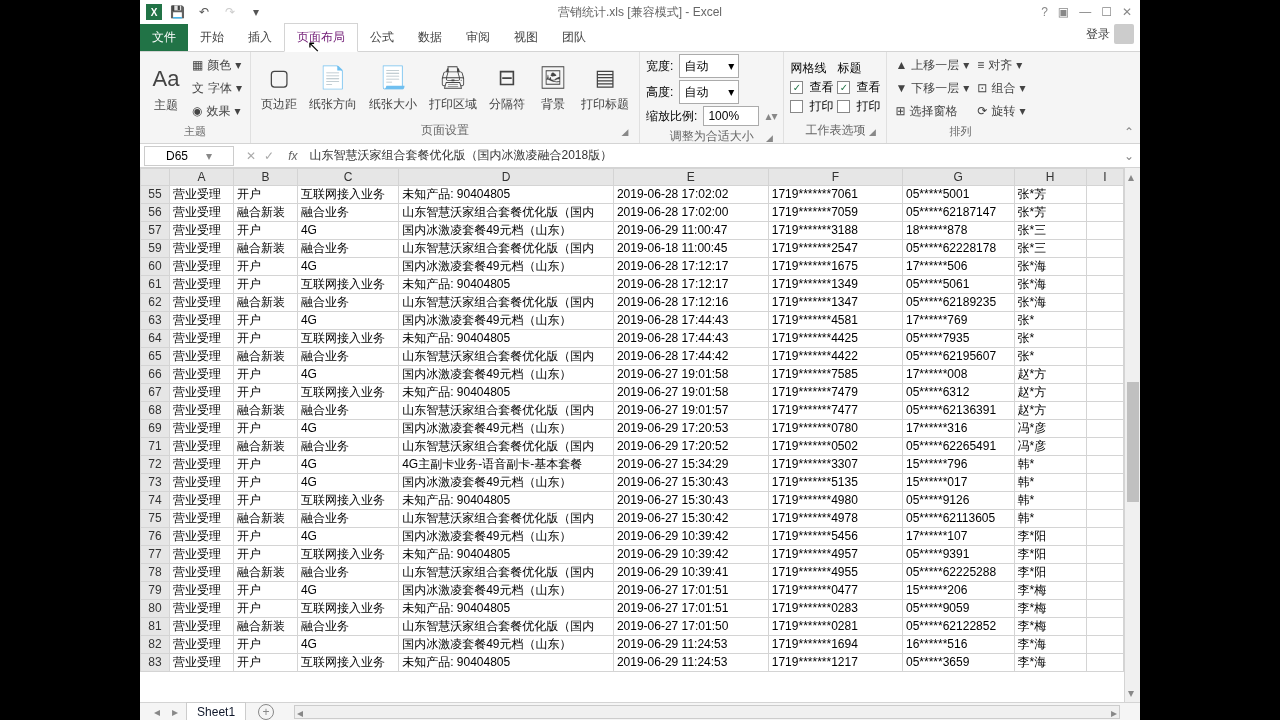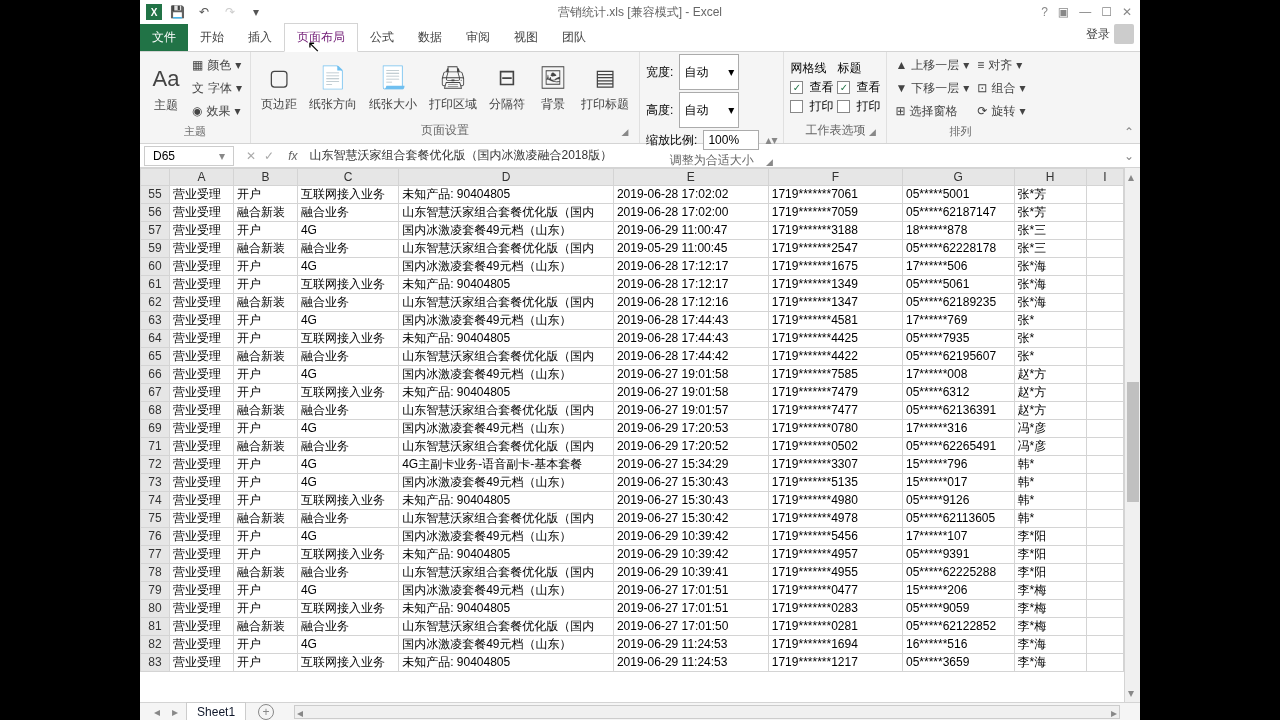--- a/index.html
+++ b/index.html
@@ -19,28 +19,28 @@
 .avatar{width:20px;height:20px;background:#ccc;border-radius:2px}
 .ribbon{height:92px;background:#f5f5f5;border-bottom:1px solid #d4d4d4;display:flex;position:relative}
 .ribbon-group{border-right:1px solid #e0e0e0;display:flex;flex-direction:column;padding:2px 6px}
 .ribbon-group-content{flex:1;display:flex;align-items:center;gap:4px}
 .ribbon-group-label{text-align:center;color:#666;font-size:11px;padding:2px 0;position:relative}
 .ribbon-btn-large{display:flex;flex-direction:column;align-items:center;gap:2px;padding:2px 4px;cursor:pointer;color:#444}
 .ribbon-btn-large .icon{width:32px;height:32px;display:flex;align-items:center;justify-content:center;font-size:22px}
 .ribbon-btn-small{display:flex;align-items:center;gap:4px;padding:2px;cursor:pointer;color:#444;white-space:nowrap}
 .ribbon-col{display:flex;flex-direction:column;gap:2px}
 .ribbon-row{display:flex;align-items:center;gap:6px}
-.ribbon-select{border:1px solid #ababab;background:#fff;height:36px;width:60px;padding:0 4px;display:flex;align-items:center;justify-content:space-between}
+.ribbon-select{border:1px solid #ababab;background:#fff;height:24px;width:60px;padding:0 4px;display:flex;align-items:center;justify-content:space-between}
 .ribbon-input{border:1px solid #ababab;background:#fff;height:20px;width:56px;padding:0 4px;display:flex;align-items:center}
 .checkbox{width:13px;height:13px;border:1px solid #888;background:#fff;display:inline-flex;align-items:center;justify-content:center}
 .checkbox.checked::after{content:"✓";font-size:10px;color:#217346}
 .dialog-launcher{position:absolute;right:2px;bottom:2px;width:12px;height:12px;color:#888;font-size:9px}
 .collapse-ribbon{position:absolute;right:6px;bottom:4px;color:#888;cursor:pointer}
 .formula-bar{height:24px;display:flex;align-items:center;border-bottom:1px solid #d4d4d4;background:#fff}
-.name-box{width:90px;border:1px solid #ccc;height:20px;margin:0 4px;display:flex;align-items:center;justify-content:space-between;padding:0 8px}
+.name-box{width:90px;border:1px solid #ccc;height:20px;margin:0 4px;display:flex;align-items:center;justify-content:space-between;padding:0 21px}
 .fb-btns{display:flex;gap:8px;padding:0 8px;color:#aaa}
 .fx{font-style:italic;color:#666;padding:0 6px}
 .formula-input{flex:1;padding:0 6px;color:#333}
 .sheet-area{flex:1;display:flex;overflow:hidden;position:relative}
 .grid-wrap{flex:1;overflow:hidden;position:relative}
 table{border-collapse:collapse;width:100%;table-layout:fixed}
 th,td{border:1px solid #d4d4d4;height:16.6px;padding:0 3px;overflow:hidden;white-space:nowrap;text-overflow:clip;text-align:left;font-size:12px}
 th{background:#e6e6e6;color:#333;text-align:center;font-weight:normal;position:sticky}
 .row-header{background:#e6e6e6;text-align:center;width:28px;color:#333}
 .corner{width:28px;background:#e6e6e6}
@@ -334,21 +334,21 @@
               <td>18******878</td>
               <td>张*三</td>
               <td></td>
             </tr>
             <tr>
               <td class="row-header">59</td>
               <td>营业受理</td>
               <td>融合新装</td>
               <td>融合业务</td>
               <td>山东智慧沃家组合套餐优化版（国内</td>
-              <td>2019-05-29 11:00:45</td>
+              <td>2019-06-18 11:00:45</td>
               <td>1719*******2547</td>
               <td>05*****62228178</td>
               <td>张*三</td>
               <td></td>
             </tr>
             <tr>
               <td class="row-header">60</td>
               <td>营业受理</td>
               <td>开户</td>
               <td>4G</td>

